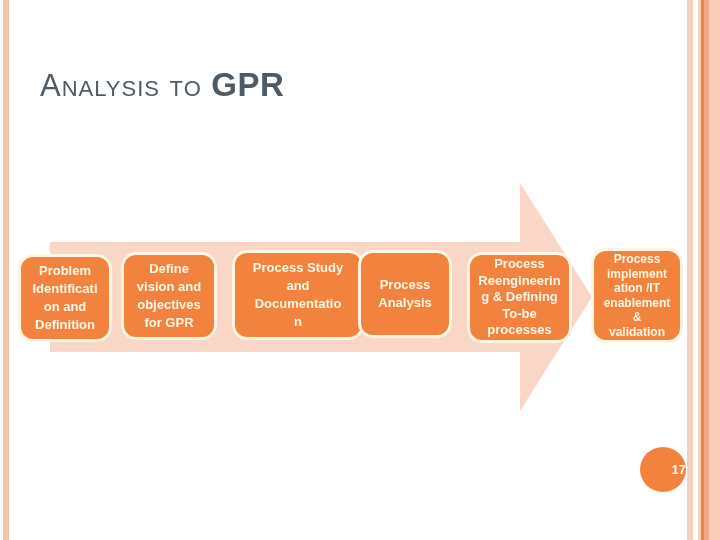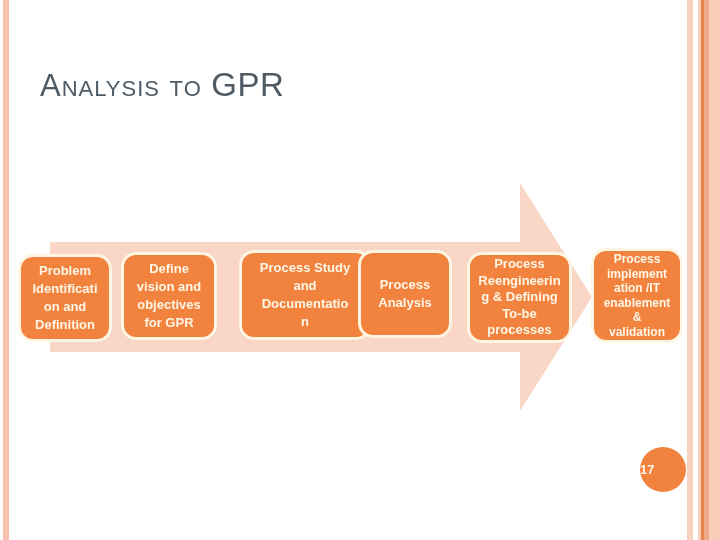--- a/index.html
+++ b/index.html
@@ -52,21 +52,21 @@
     margin:0;
     font-variant:small-caps;
     font-weight:400;
     font-size:31px;
     letter-spacing:1px;
     color:var(--title_gray);
     white-space:nowrap;
   }
   .title .acronym{
     font-size:33px;
-    font-weight:400;
+    font-weight:700;
     letter-spacing:0.5px;
   }
   
   .arrow-body{
     position:absolute;left:50px;top:242px;width:470px;height:110px;
     background:var(--arrow_peach);
   }
   .arrow-head{
     position:absolute;left:520px;top:183px;width:72px;height:228px;
     background:var(--arrow_peach);
@@ -85,33 +85,33 @@
     line-height:18px;
     text-align:center;
     display:flex;
     align-items:center;
     justify-content:center;
     z-index:2;
   }
   .step .label{white-space:pre-line;}
   .s1{left:18px;top:254px;width:94px;height:88px;}
   .s2{left:121px;top:252px;width:96px;height:88px;}
-  .s3{left:239px;top:250px;width:132px;height:90px;}
+  .s3{left:232px;top:250px;width:132px;height:90px;}
   .s4{left:358px;top:250px;width:94px;height:88px;}
   .s5{left:467px;top:252px;width:105px;height:91px;line-height:16.5px;}
   .s6{left:591px;top:248px;width:92px;height:95px;font-size:12px;line-height:14.5px;}
   
   .page-badge{
     position:absolute;left:640px;top:447px;width:46px;height:45px;
     background:var(--accent_orange);
     border-radius:50%;
     color:var(--text_cream);
     font-weight:700;
     font-size:13px;
-    display:flex;align-items:center;justify-content:flex-start;
+    display:flex;align-items:center;justify-content:flex-end;
     z-index:2;
   }
 </style>
 </head>
 <body>
 
 <div class="slide">
 
   <div class="left-stripe"></div>
   <div class="right-stripe-a"></div>

